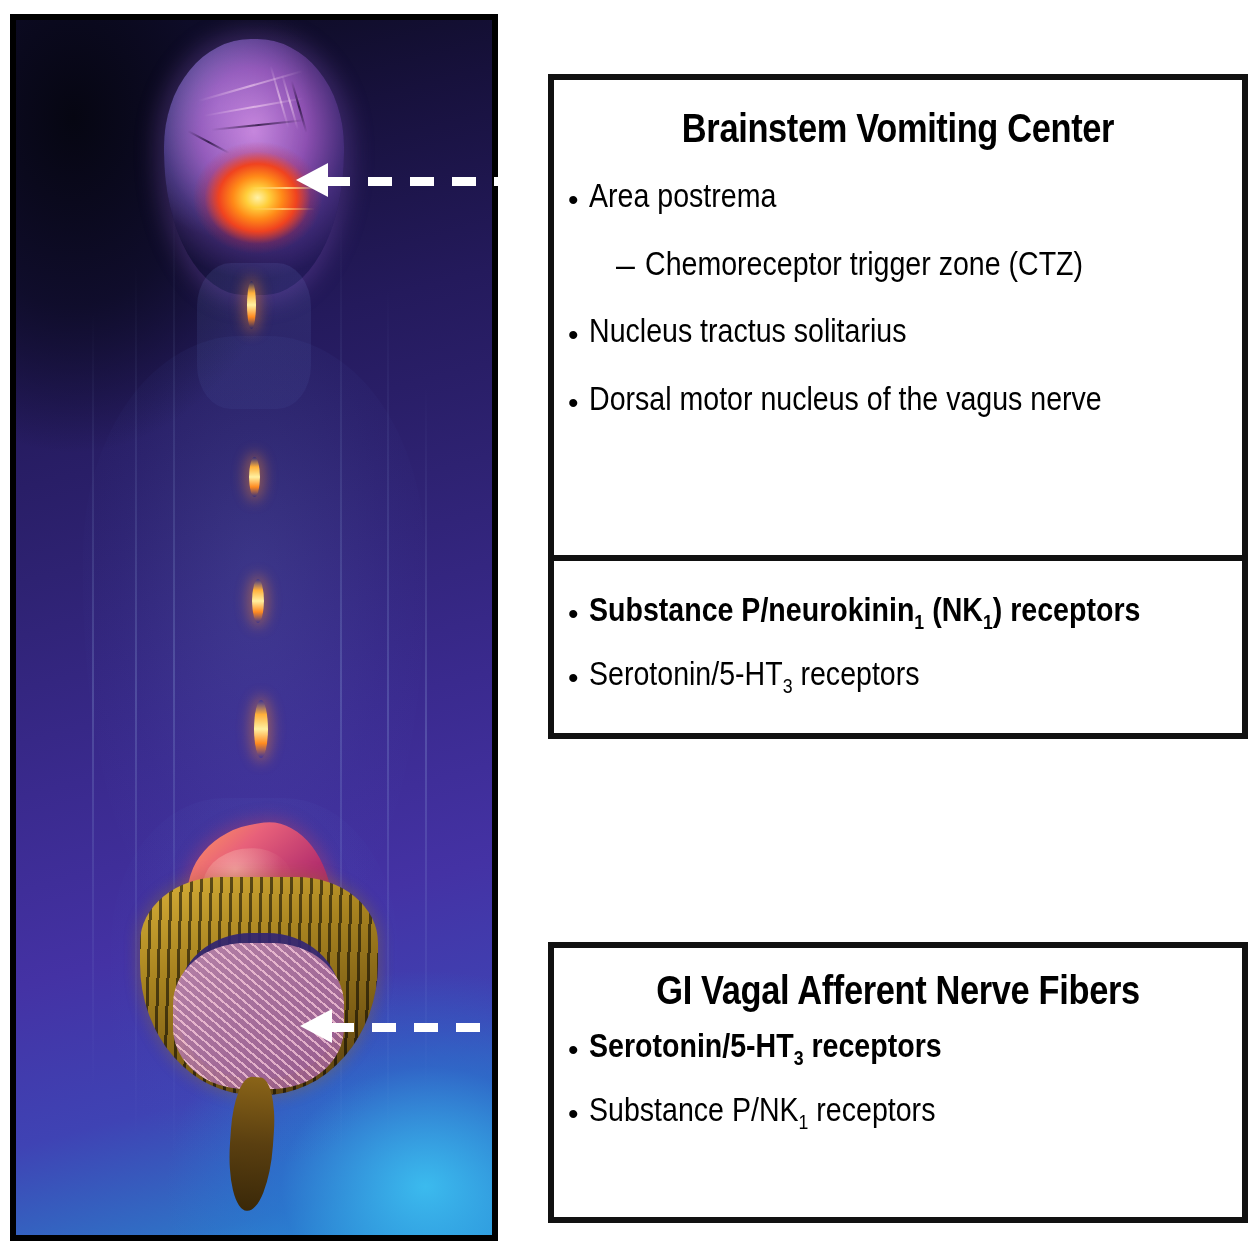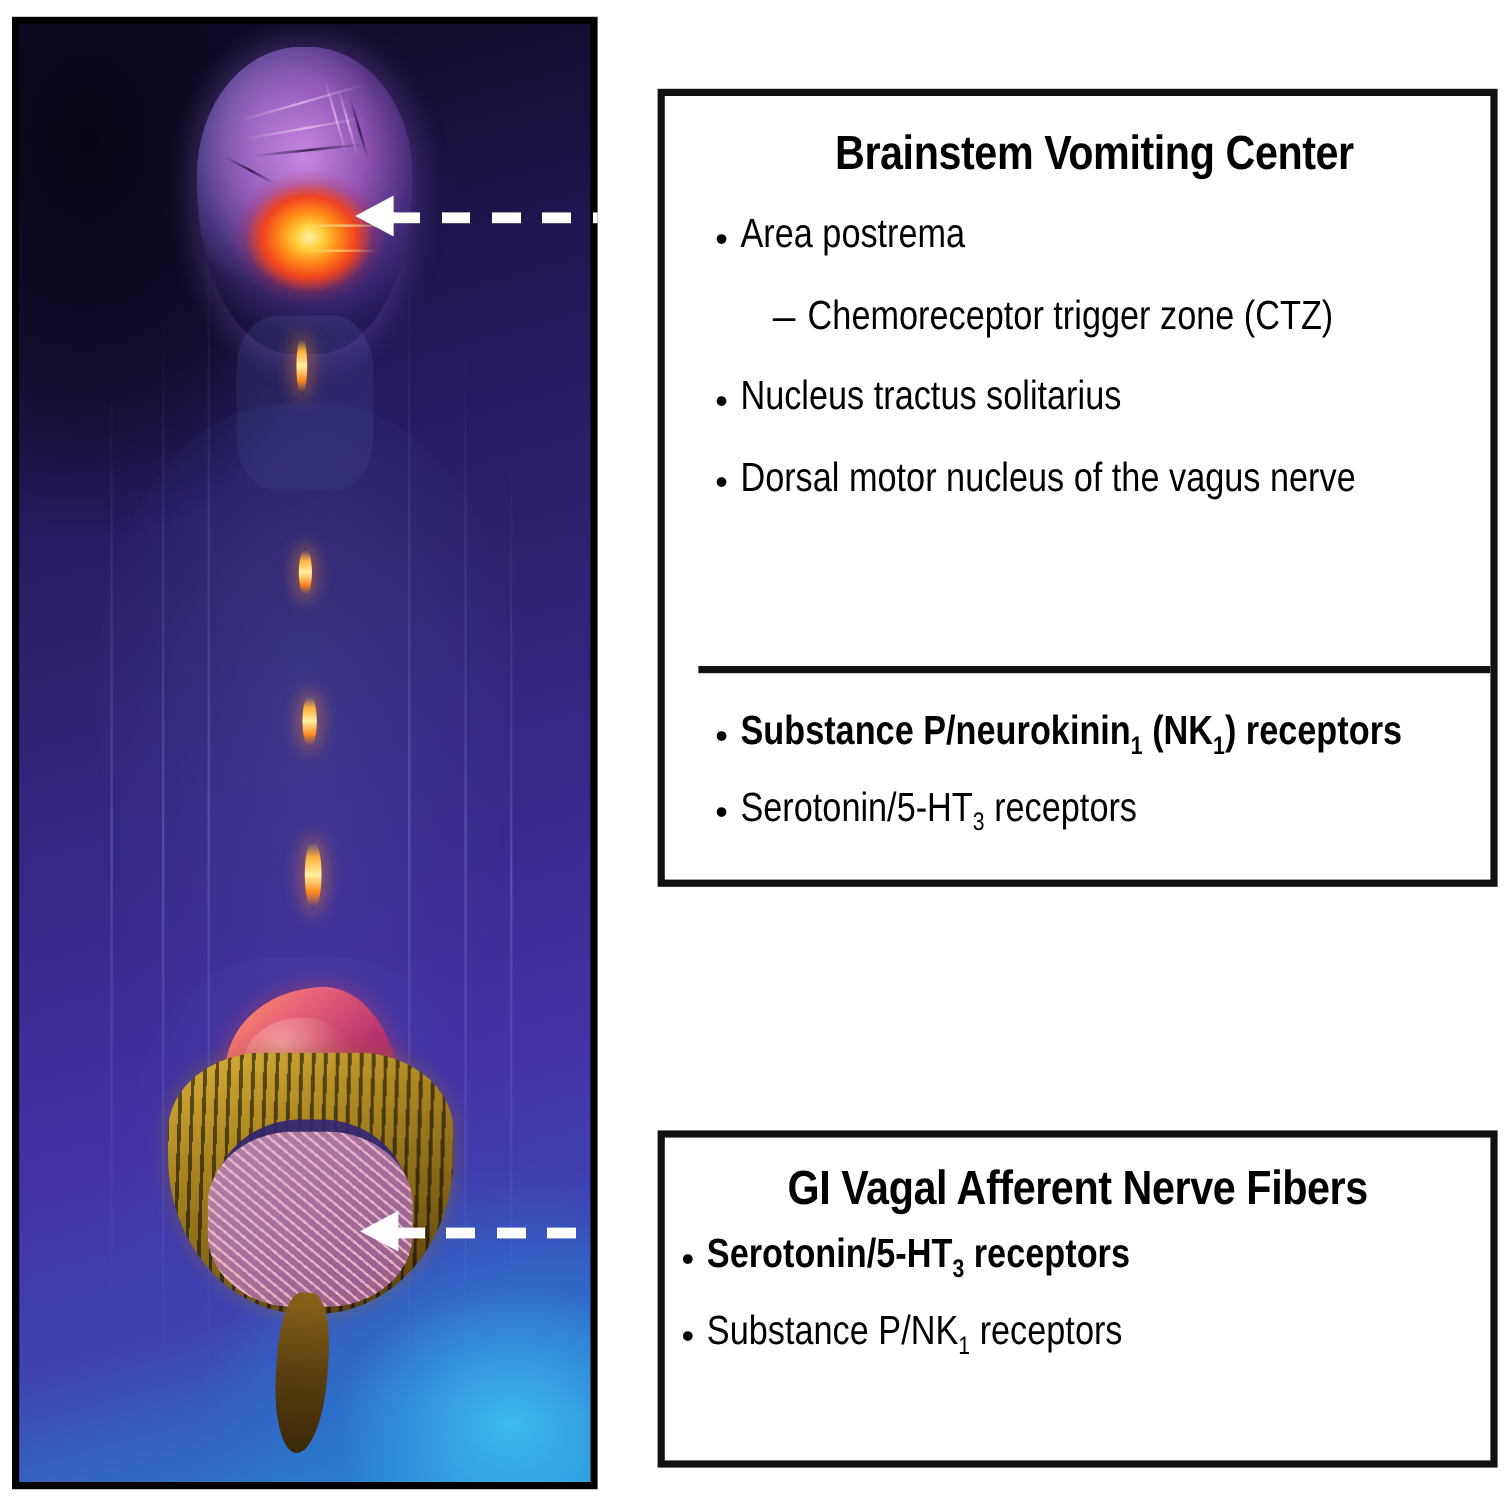--- a/index.html
+++ b/index.html
@@ -223,21 +223,21 @@
   #arrow-brainstem { left: 296px; top: 172px; width: 202px; }
   #arrow-gi        { left: 300px; top: 1018px; width: 198px; }
 
   
   .infobox {
     position: absolute;
     background: #ffffff;
     border: 6px solid #111111;
     box-sizing: border-box;
   }
-  #box-brainstem { left: 548px; top: 74px; width: 700px; height: 665px; padding-left: 28px; }
+  #box-brainstem { left: 548px; top: 74px; width: 700px; height: 665px; }
   #box-gi        { left: 548px; top: 942px; width: 700px; height: 281px; }
 
   .divider {
     border-top: 6px solid #111111;
     margin: 0;
     height: 0;
   }
 
   .box-section { padding: 0 14px; }
 

